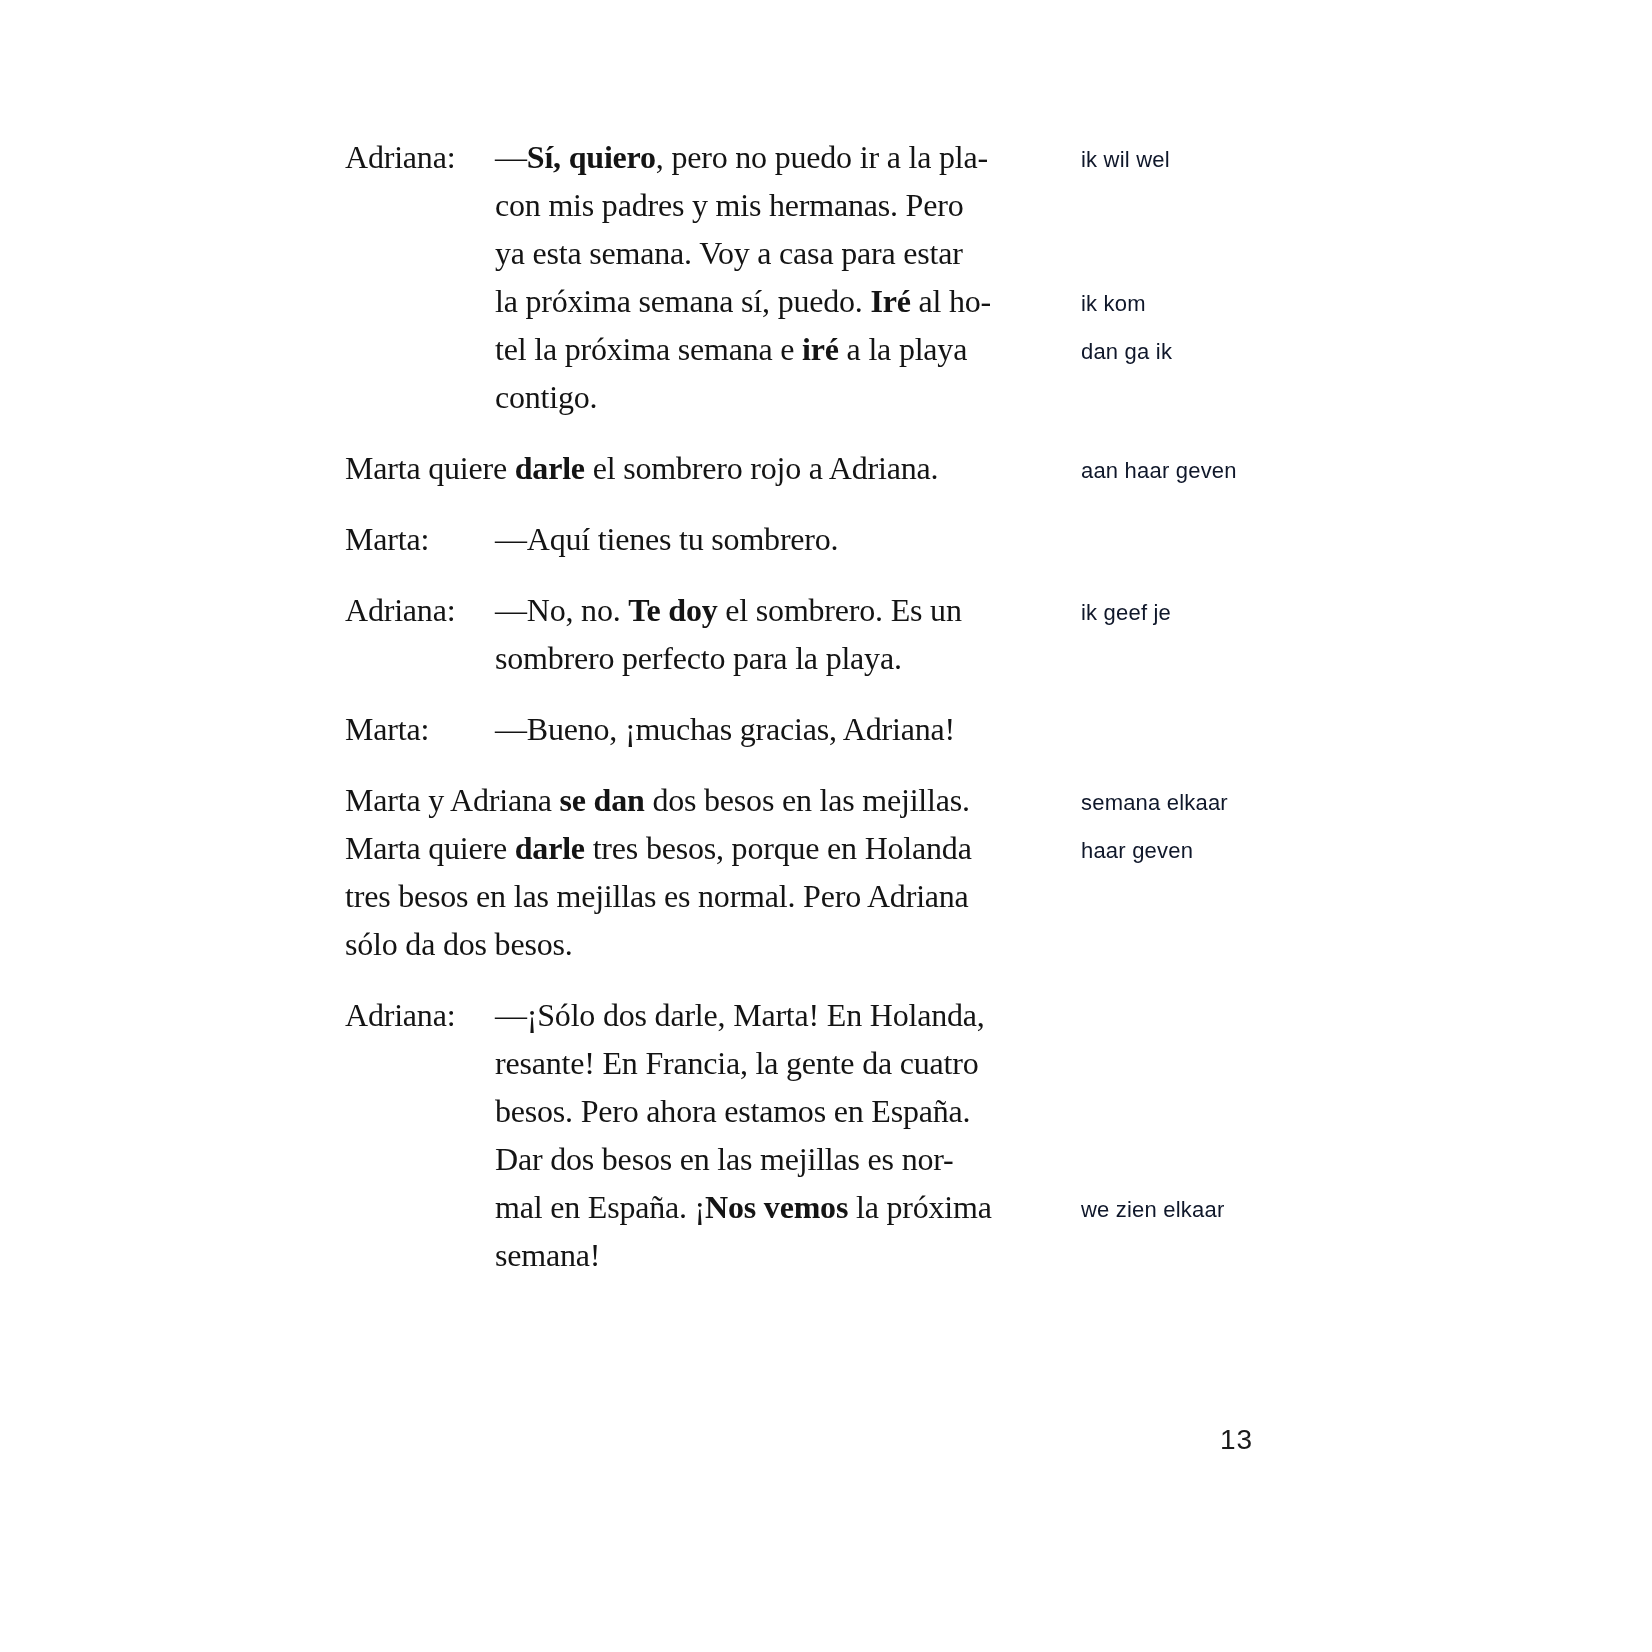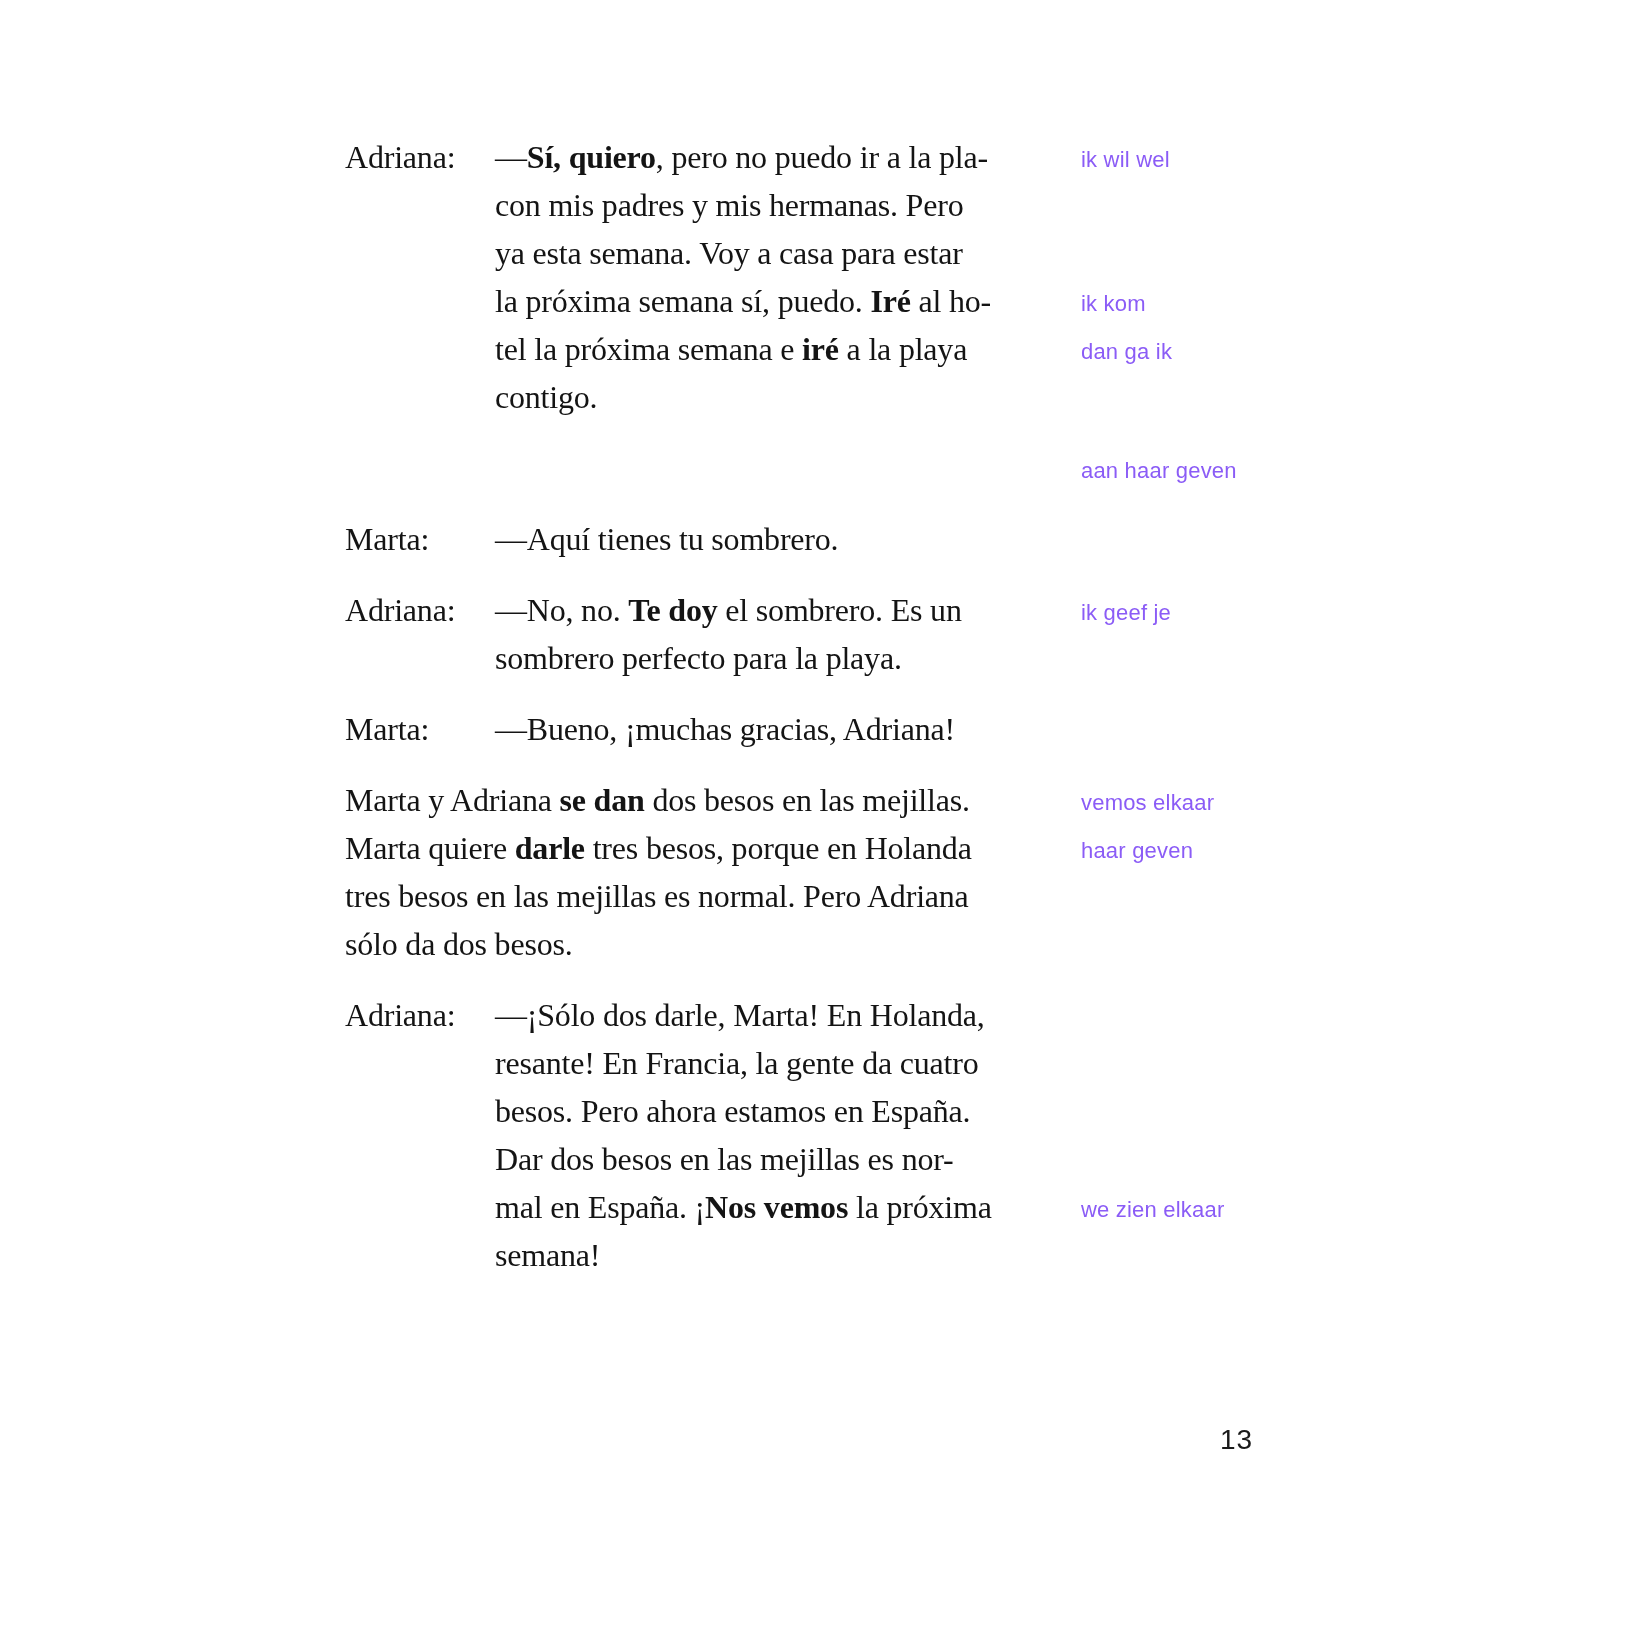--- a/index.html
+++ b/index.html
@@ -44,21 +44,21 @@
   .bold { font-weight: 700; }
   .gloss {
     position: absolute;
     left: 736px;
     top: 14px;
     font-family: "Liberation Sans", sans-serif;
     font-size: 22px;
     line-height: 26px;
     letter-spacing: 0.2px;
     white-space: pre-line;
-    color: #8b5cf6;
+    color: #0f172a;
   }
   .page-number {
     position: absolute;
     left: 1220px;
     top: 1424px;
     font-family: "Liberation Sans", sans-serif;
     font-size: 28px;
     letter-spacing: 1px;
     color: #1a1a1a;
   }
@@ -87,20 +87,21 @@
         <div class="line">
           <span class="text indent"><span>tel la próxima semana e </span><span class="bold">iré</span><span> a la playa</span></span>
           <span class="gloss">dan ga ik</span>
         </div>
         <div class="line">
           <span class="text indent"><span>contigo.</span></span>
         </div>
       </div>
       <div class="block">
         <div class="line">
+          <span class="text"><span>Marta quiere </span><span class="bold">darle</span><span> el sombrero rojo a Adriana.</span></span>
           <span class="gloss">aan haar geven</span>
         </div>
       </div>
       <div class="block">
         <div class="line">
           <span class="speaker">Marta:</span>
           <span class="text indent"><span>—Aquí tienes tu sombrero.</span></span>
         </div>
       </div>
       <div class="block">
@@ -115,21 +116,21 @@
       </div>
       <div class="block">
         <div class="line">
           <span class="speaker">Marta:</span>
           <span class="text indent"><span>—Bueno, ¡muchas gracias, Adriana!</span></span>
         </div>
       </div>
       <div class="block">
         <div class="line">
           <span class="text"><span>Marta y Adriana </span><span class="bold">se dan</span><span> dos besos en las mejillas.</span></span>
-          <span class="gloss">vemos elkaar</span>
+          <span class="gloss">semana elkaar</span>
         </div>
         <div class="line">
           <span class="text"><span>Marta quiere </span><span class="bold">darle</span><span> tres besos, porque en Holanda</span></span>
           <span class="gloss">haar geven</span>
         </div>
         <div class="line">
           <span class="text"><span>tres besos en las mejillas es normal. Pero Adriana</span></span>
         </div>
         <div class="line">
           <span class="text"><span>sólo da dos besos.</span></span>

